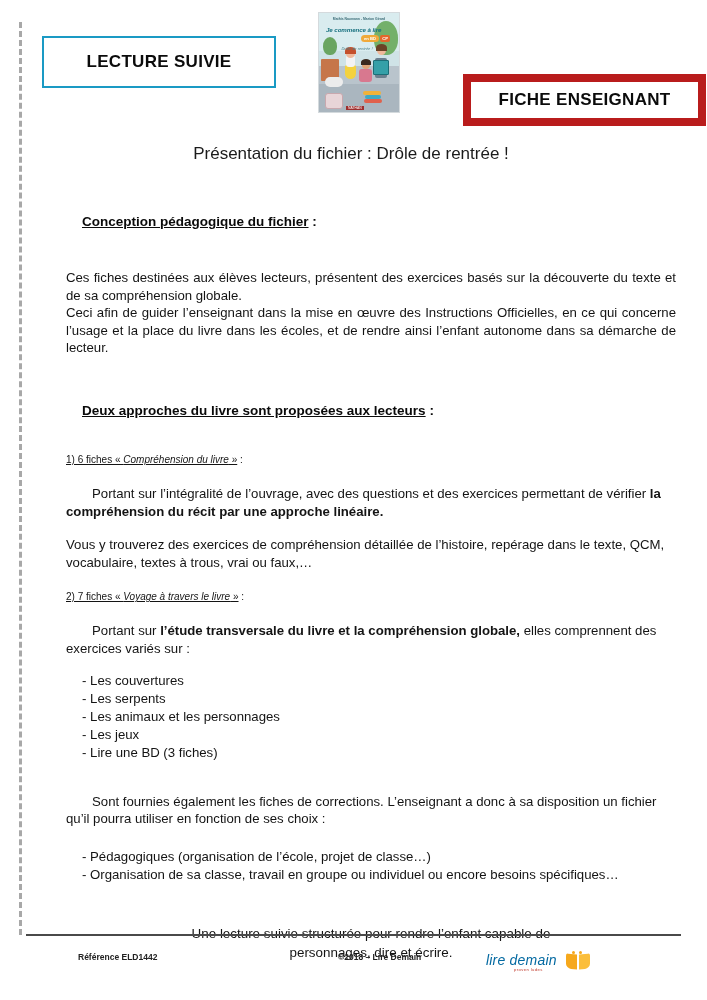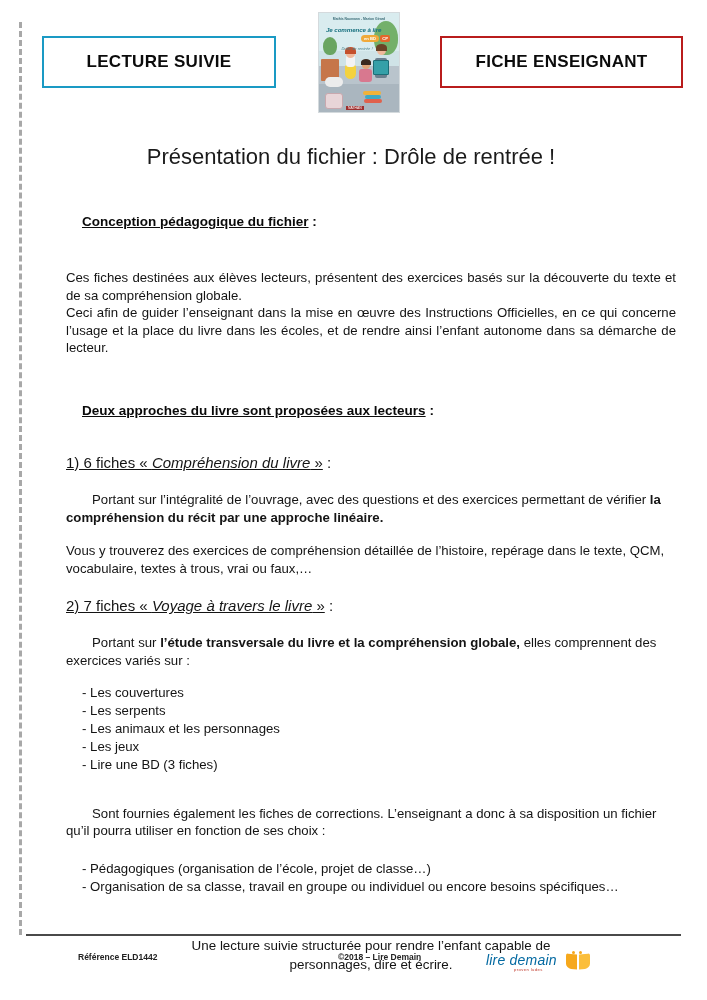--- a/index.html
+++ b/index.html
@@ -47,23 +47,24 @@
     align-items: center;
     justify-content: center;
     box-sizing: border-box;
   }
   .hdr-box-left {
     left: 42px;
     width: 234px;
     border: 2px solid #1a9ac4;
   }
   .hdr-box-right {
-    left: 440px;
+    left: 463px;
     width: 243px;
-    border: 2px solid #b91c1c;
+    border: 8px solid #b91c1c;
+    margin-top: 38px;
   }
   .hdr-box span {
     font-weight: bold;
     font-size: 17px;
     letter-spacing: .3px;
     color: #0b0b0b;
   }
 
   
   .cover {
@@ -157,21 +158,21 @@
     position:absolute; left:27px; bottom:2px;
     font-size:3.4px; background:#9d2e2e; color:#fff; padding:0 2px;
   }
 
   
   .doc-title {
     position: absolute;
     left: 0; top: 144px;
     width: 702px;
     text-align: center;
-    font-size: 22px;
+    font-size: 17px;
     color: #1b1b1b;
   }
 
   .content {
     position: absolute;
     left: 66px;
     top: 198px;
     width: 610px;
   }
 
@@ -189,21 +190,21 @@
     line-height: 17.6px;
     text-align: justify;
     color: #141414;
   }
   p.para.left { text-align: left; }
   .indent { display: inline-block; width: 26px; }
   b { font-weight: bold; }
 
   .sub-head {
     margin: 0;
-    font-size: 15px;
+    font-size: 10px;
     color: #141414;
   }
   .sub-head .u { text-decoration: underline; }
   .sub-head i { font-style: italic; }
 
   ul.bullets {
     margin: 0;
     padding: 0;
     list-style: none;
   }

